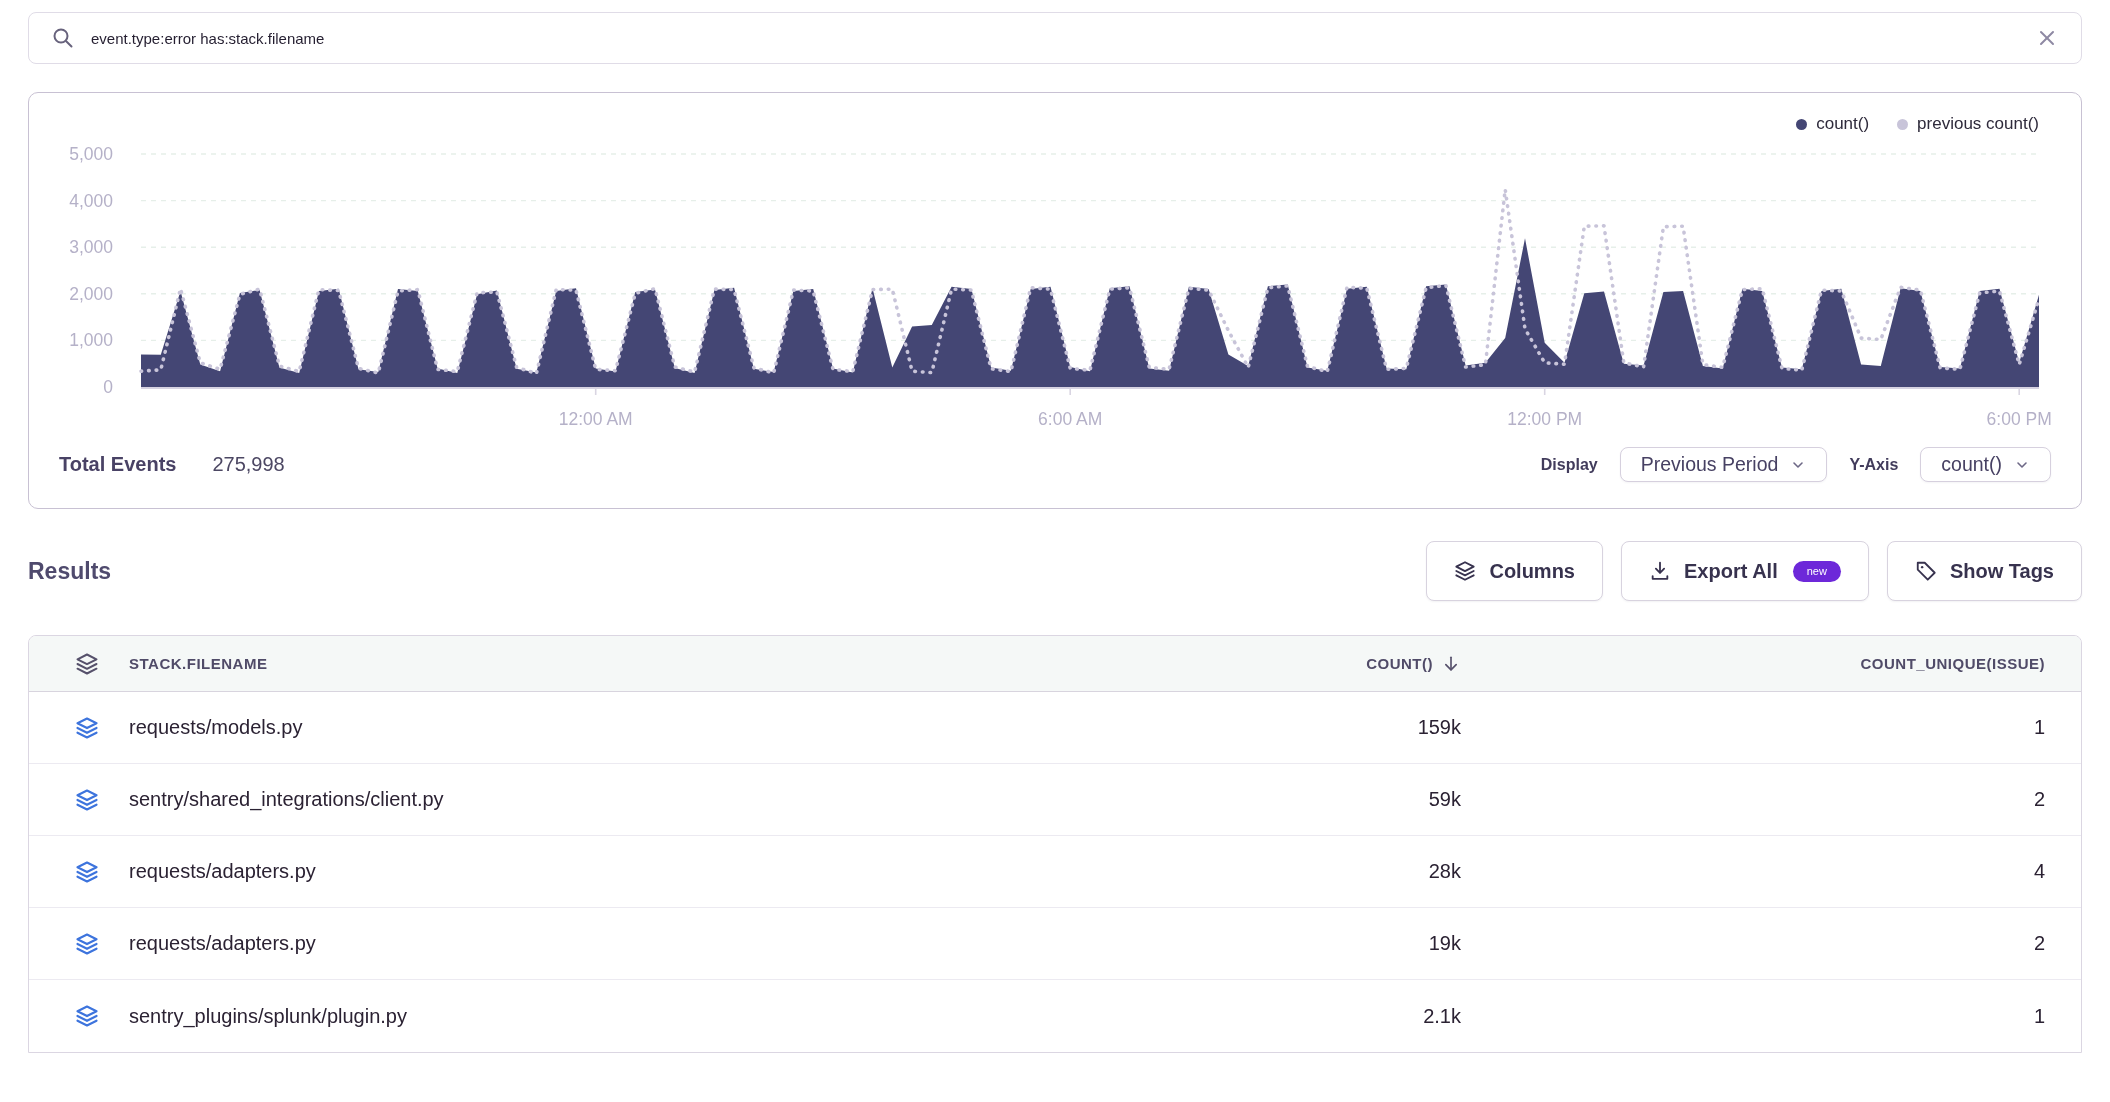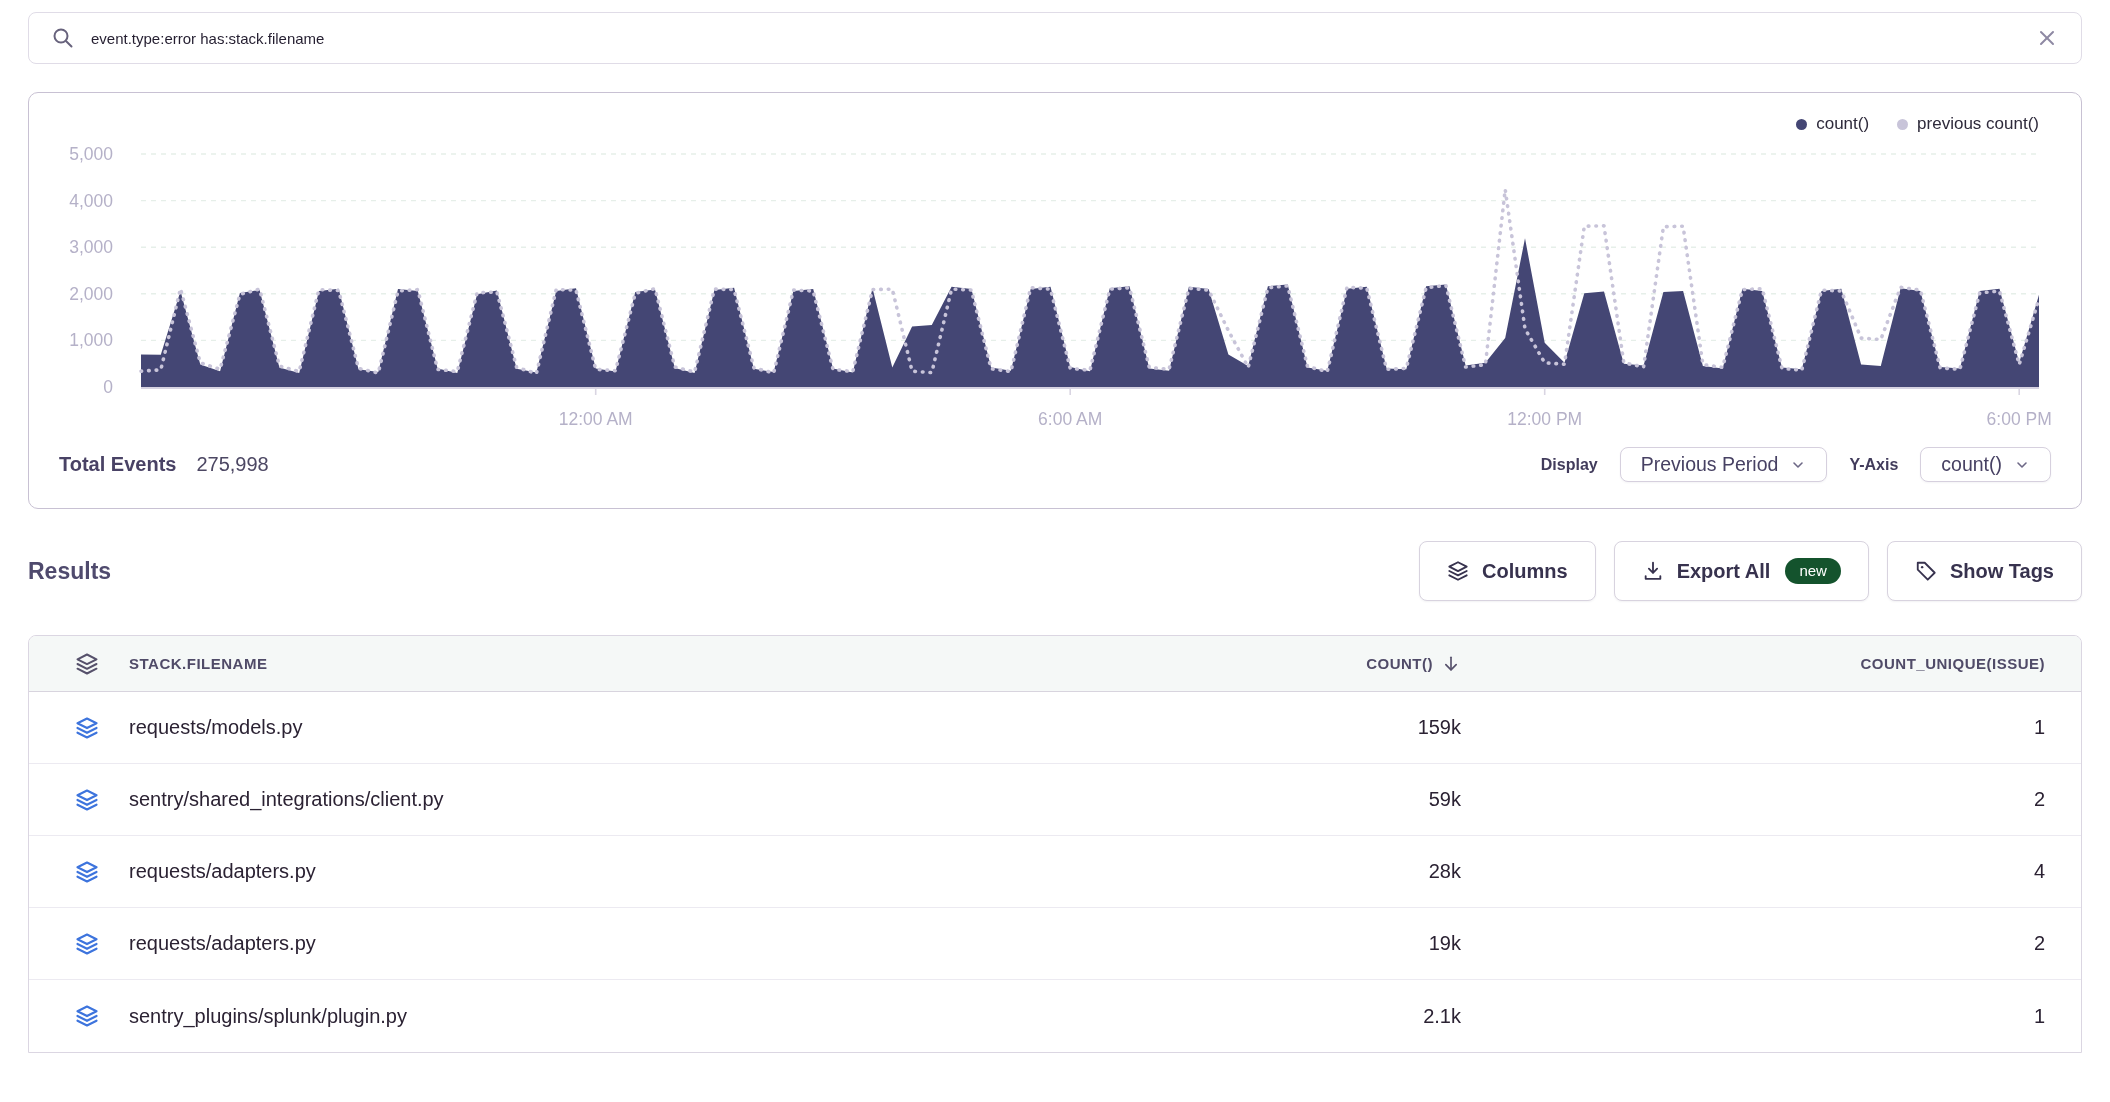--- a/index.html
+++ b/index.html
@@ -21,40 +21,40 @@
   .legend-row { display: flex; justify-content: flex-end; gap: 28px; padding: 18px 42px 0 0;
     height: 44px; align-items: center; }
   .legend-item { display: flex; align-items: center; gap: 9px; font-size: 17px;
     color: #2e2a3b; cursor: pointer; }
   .legend-dot { width: 11px; height: 11px; border-radius: 50%; display: inline-block; }
   #chart-svg { display: block; }
   .chart-footer { display: flex; align-items: center; justify-content: space-between;
     padding: 10px 30px 26px 30px; }
   .cf-left { display: flex; align-items: baseline; gap: 20px; }
   .cf-total-label { font-weight: bold; font-size: 20px; color: #494265; }
-  .cf-total-value { font-size: 20px; color: #4c4763; }
+  .cf-total-value { font-size: 20px; color: #4c4763; margin-left: 16px; }
   .cf-right { display: flex; align-items: center; gap: 22px; }
   .cf-label { font-weight: bold; font-size: 16px; color: #423c5c; }
   .dropdown-btn { height: 35px; border: 1px solid #d6d0de; border-radius: 8px; background: #fff;
     display: flex; align-items: center; gap: 12px; padding: 0 20px; font-size: 19.5px;
     color: #474163; cursor: pointer; box-shadow: 0 1px 2px rgba(40,30,70,0.05);
     font-family: "Liberation Sans", sans-serif; }
   .dropdown-btn .chev { color: #6d6886; display: flex; }
 
   
   .results-row { margin: 32px 28px 0 28px; display: flex; align-items: center;
     justify-content: space-between; gap: 11px; }
   .results-title { font-size: 23px; font-weight: bold; color: #4f4a6d; }
   .results-actions { display: flex; gap: 18px; }
   .action-btn { height: 60px; border: 1px solid #d8d3df; border-radius: 8px; background: #fff;
     display: flex; align-items: center; gap: 13px; padding: 0 27px; font-size: 20px;
     font-weight: bold; color: #37324e; cursor: pointer;
     box-shadow: 0 1px 2px rgba(40,30,70,0.06); font-family: "Liberation Sans", sans-serif; }
   .action-btn svg { color: #37324e; }
-  .new-badge { background: #14532d; color: #ffffff; font-size: 15px; font-weight: 500;
+  .new-badge { background: #6d28d9; color: #ffffff; font-size: 11px; font-weight: 500;
     border-radius: 20px; padding: 4px 14px 5px 14px; margin-left: 2px; }
 
   
   .results-table { margin: 34px 28px 0 28px; border: 1px solid #dbd6e2;
     border-radius: 8px 8px 0 0; overflow: hidden; }
   .t-row { display: grid; grid-template-columns: 1fr 300px 620px; align-items: center; }
   .t-head { background: #f5f8f7; height: 56px; border-bottom: 1px solid #d8d4de; }
   .t-head .cell { font-size: 15px; font-weight: bold; letter-spacing: 0.5px; color: #504b68; }
   .cell { display: flex; align-items: center; }
   .cell.first { gap: 30px; padding-left: 46px; }

